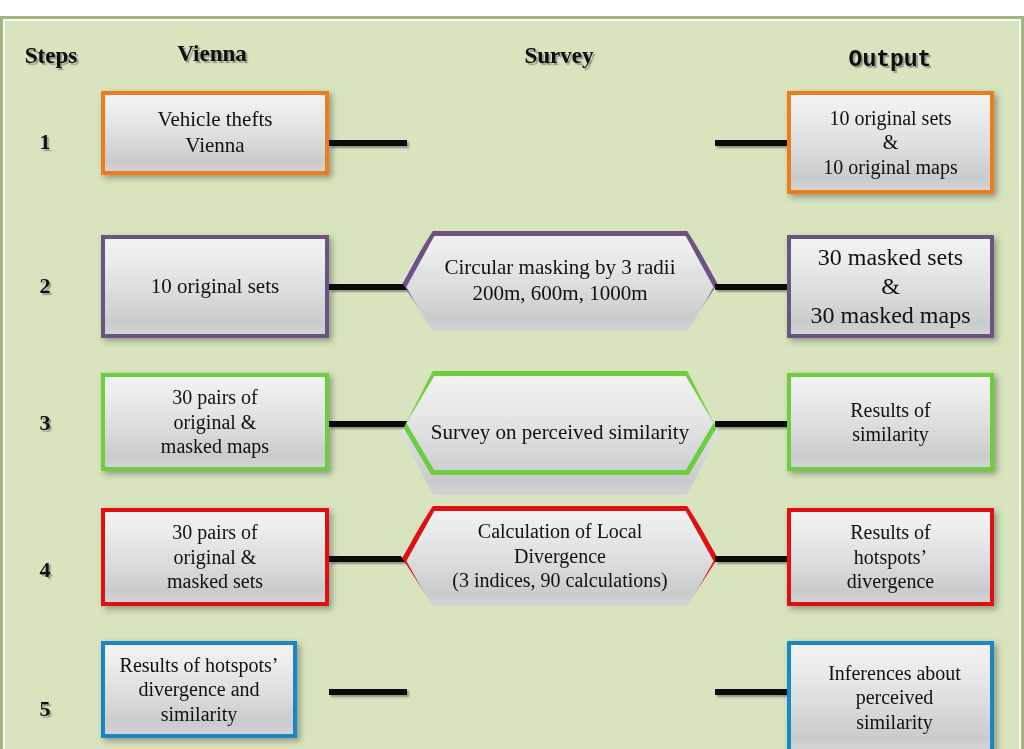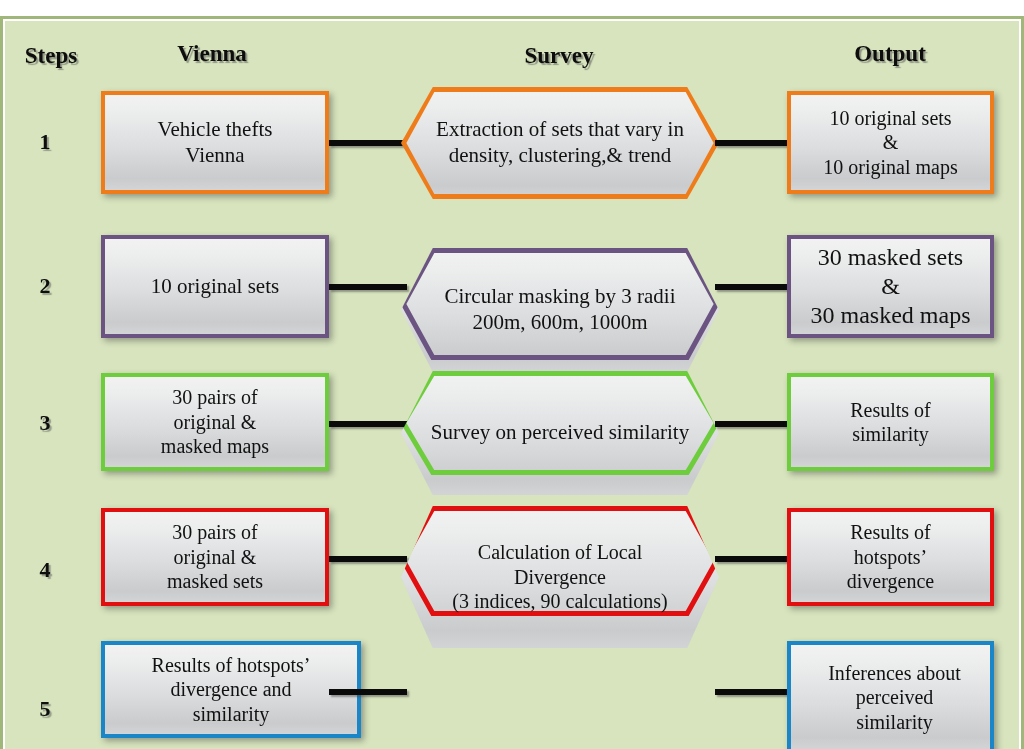--- a/index.html
+++ b/index.html
@@ -28,21 +28,21 @@
     font-size: 23px;
     color: #0d0d0d;
     text-align: center;
     text-shadow: 2px 2px 1px rgba(90,90,90,0.55);
     white-space: nowrap;
     transform: translateX(-50%);
   }
   #hdr-steps  { left: 48px;  top: 24px; }
   #hdr-input  { left: 209px; top: 22px; }
   #hdr-proc   { left: 556px; top: 24px; }
-  #hdr-output { left: 887px; top: 22px; }
+  #hdr-output { left: 887px; top: 28px; font-family: Liberation Mono, monospace; }
 
   
   .step-num {
     position: absolute;
     left: 42px;
     transform: translate(-50%, -50%);
     font-weight: bold;
     font-size: 22px;
     color: #0d0d0d;
     text-shadow: 2px 2px 1px rgba(90,90,90,0.5);
@@ -116,53 +116,45 @@
 
 <div id="canvas">
 
   <div class="col-header" id="hdr-steps">Steps</div>
   <div class="col-header" id="hdr-input">Vienna</div>
   <div class="col-header" id="hdr-proc">Survey</div>
   <div class="col-header" id="hdr-output">Output</div>
 
   <div class="step-num" style="top:123px">1</div>
 
-  <div class="node rect c-orange" style="left:98px; top:72px; width:228px; height:103px; font-size:21px;">
+  <div class="node rect c-orange" style="left:98px; top:72px; width:228px; height:84px; font-size:21px;">
     <span class="label">Vehicle thefts
 Vienna</span>
   </div>
 
   <div class="connector" style="left:326px; top:124px; width:78px;"></div>
 
-  <div class="node hex" style="left:398px; top:68px; width:318px; height:112px; font-size:21px;
-              clip-path: polygon(10% 0%, 90% 0%, 100% 50%, 90% 100%, 10% 100%, 0% 50%);">
-    <svg class="hexborder" viewBox="0 0 318 112" preserveAspectRatio="none">
-      <polygon points="31.8,2.5 286.2,2.5 315.5,56 286.2,109.5 31.8,109.5 2.5,56" fill="none" stroke="#ef7c1b" stroke-width="5"></polygon>
-    </svg>
-    <span class="label">Extraction of sets that vary in
-density, clustering,&amp; trend</span>
-  </div>
 
   <div class="connector" style="left:712px; top:124px; width:78px;"></div>
 
   <div class="node rect c-orange" style="left:784px; top:72px; width:207px; height:103px; font-size:20px;">
     <span class="label">10 original sets
 &amp;
 10 original maps</span>
   </div>
 
   <div class="step-num" style="top:267px">2</div>
 
   <div class="node rect c-purple" style="left:98px; top:216px; width:228px; height:103px; font-size:21px;">
     <span class="label">10 original sets</span>
   </div>
 
   <div class="connector" style="left:326px; top:268px; width:78px;"></div>
 
-  <div class="node hex" style="left:398px; top:229px; width:318px; height:124px; font-size:21px;
+  <div class="node hex" style="left:398px; top:212px; width:318px; height:100px; font-size:21px;
               clip-path: polygon(10% 0%, 90% 0%, 100% 50%, 90% 100%, 10% 100%, 0% 50%);">
     <svg class="hexborder" viewBox="0 0 318 112" preserveAspectRatio="none">
       <polygon points="31.8,2.5 286.2,2.5 315.5,56 286.2,109.5 31.8,109.5 2.5,56" fill="none" stroke="#6c5482" stroke-width="5"></polygon>
     </svg>
     <span class="label">Circular masking by 3 radii
 200m, 600m, 1000m</span>
   </div>
 
   <div class="connector" style="left:712px; top:268px; width:78px;"></div>
 
@@ -200,41 +192,41 @@
   <div class="step-num" style="top:551px">4</div>
 
   <div class="node rect c-red" style="left:98px; top:489px; width:228px; height:98px; font-size:20px;">
     <span class="label">30 pairs of
 original &amp;
 masked sets</span>
   </div>
 
   <div class="connector" style="left:326px; top:540px; width:78px;"></div>
 
-  <div class="node hex" style="left:398px; top:487px; width:318px; height:142px; font-size:20px;
+  <div class="node hex" style="left:398px; top:487px; width:318px; height:100px; font-size:20px;
               clip-path: polygon(10% 0%, 90% 0%, 100% 50%, 90% 100%, 10% 100%, 0% 50%);">
     <svg class="hexborder" viewBox="0 0 318 110" preserveAspectRatio="none">
       <polygon points="31.8,2.5 286.2,2.5 315.5,55 286.2,107.5 31.8,107.5 2.5,55" fill="none" stroke="#e10f0f" stroke-width="5"></polygon>
     </svg>
     <span class="label">Calculation of Local
 Divergence
 (3 indices, 90 calculations)</span>
   </div>
 
   <div class="connector" style="left:712px; top:540px; width:78px;"></div>
 
   <div class="node rect c-red" style="left:784px; top:489px; width:207px; height:98px; font-size:20px;">
     <span class="label">Results of
 hotspots’
 divergence</span>
   </div>
 
   <div class="step-num" style="top:690px">5</div>
 
-  <div class="node rect c-blue" style="left:98px; top:622px; width:260px; height:97px; font-size:20px;">
+  <div class="node rect c-blue" style="left:98px; top:622px; width:196px; height:97px; font-size:20px;">
     <span class="label">Results of hotspots’
 divergence and
 similarity</span>
   </div>
 
   <div class="connector" style="left:326px; top:673px; width:78px;"></div>
 
 
   <div class="connector" style="left:712px; top:673px; width:78px;"></div>
 

